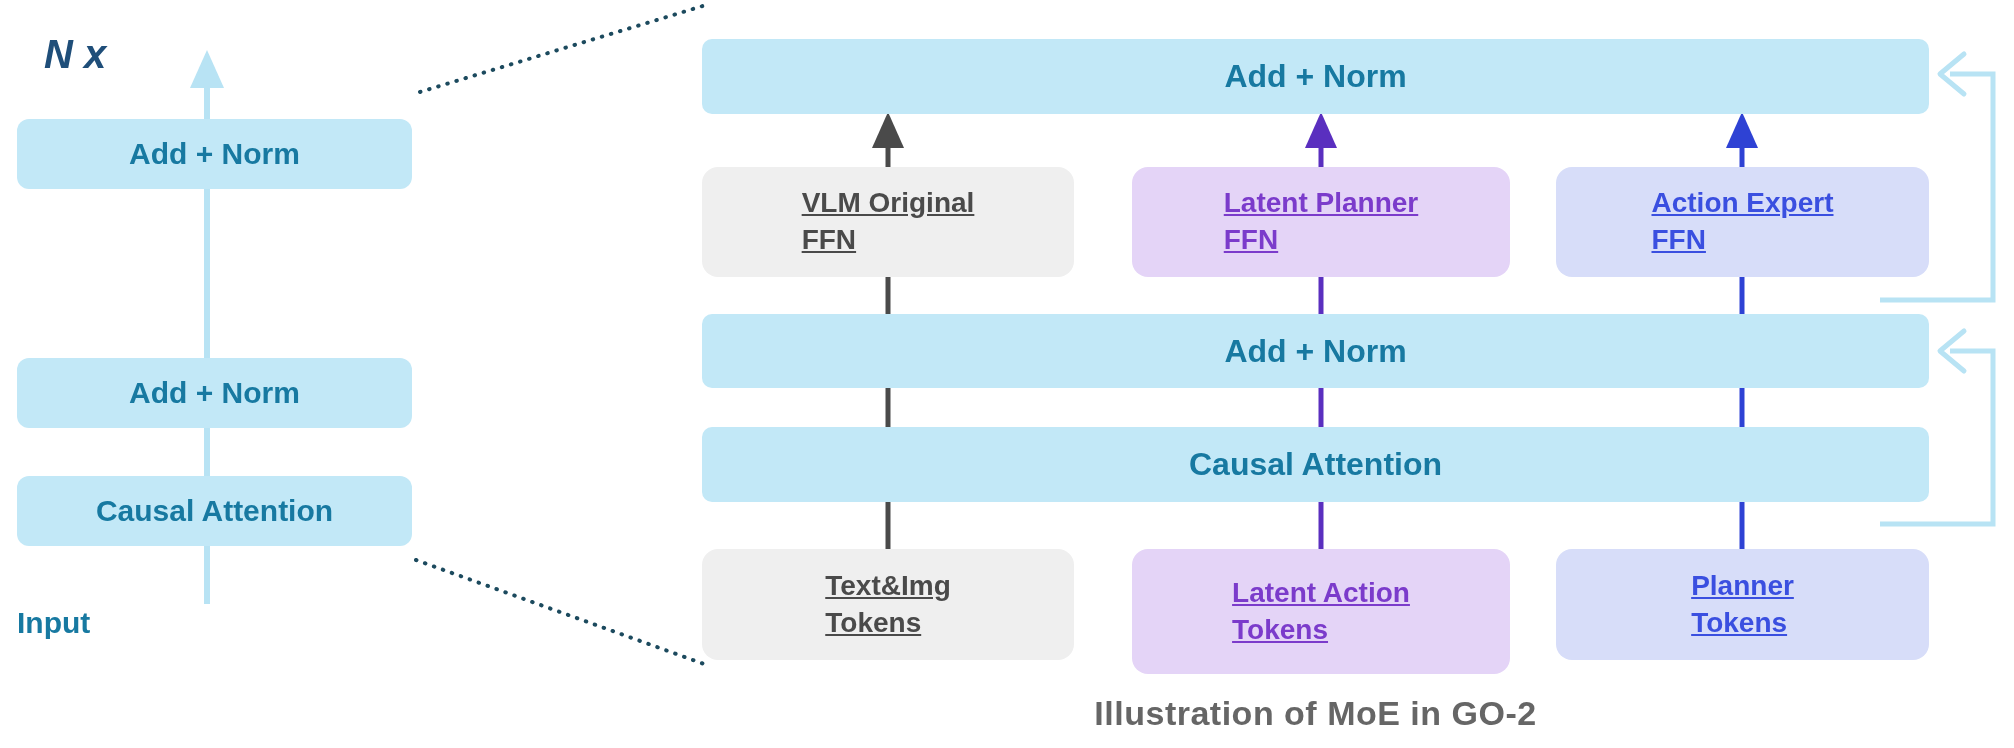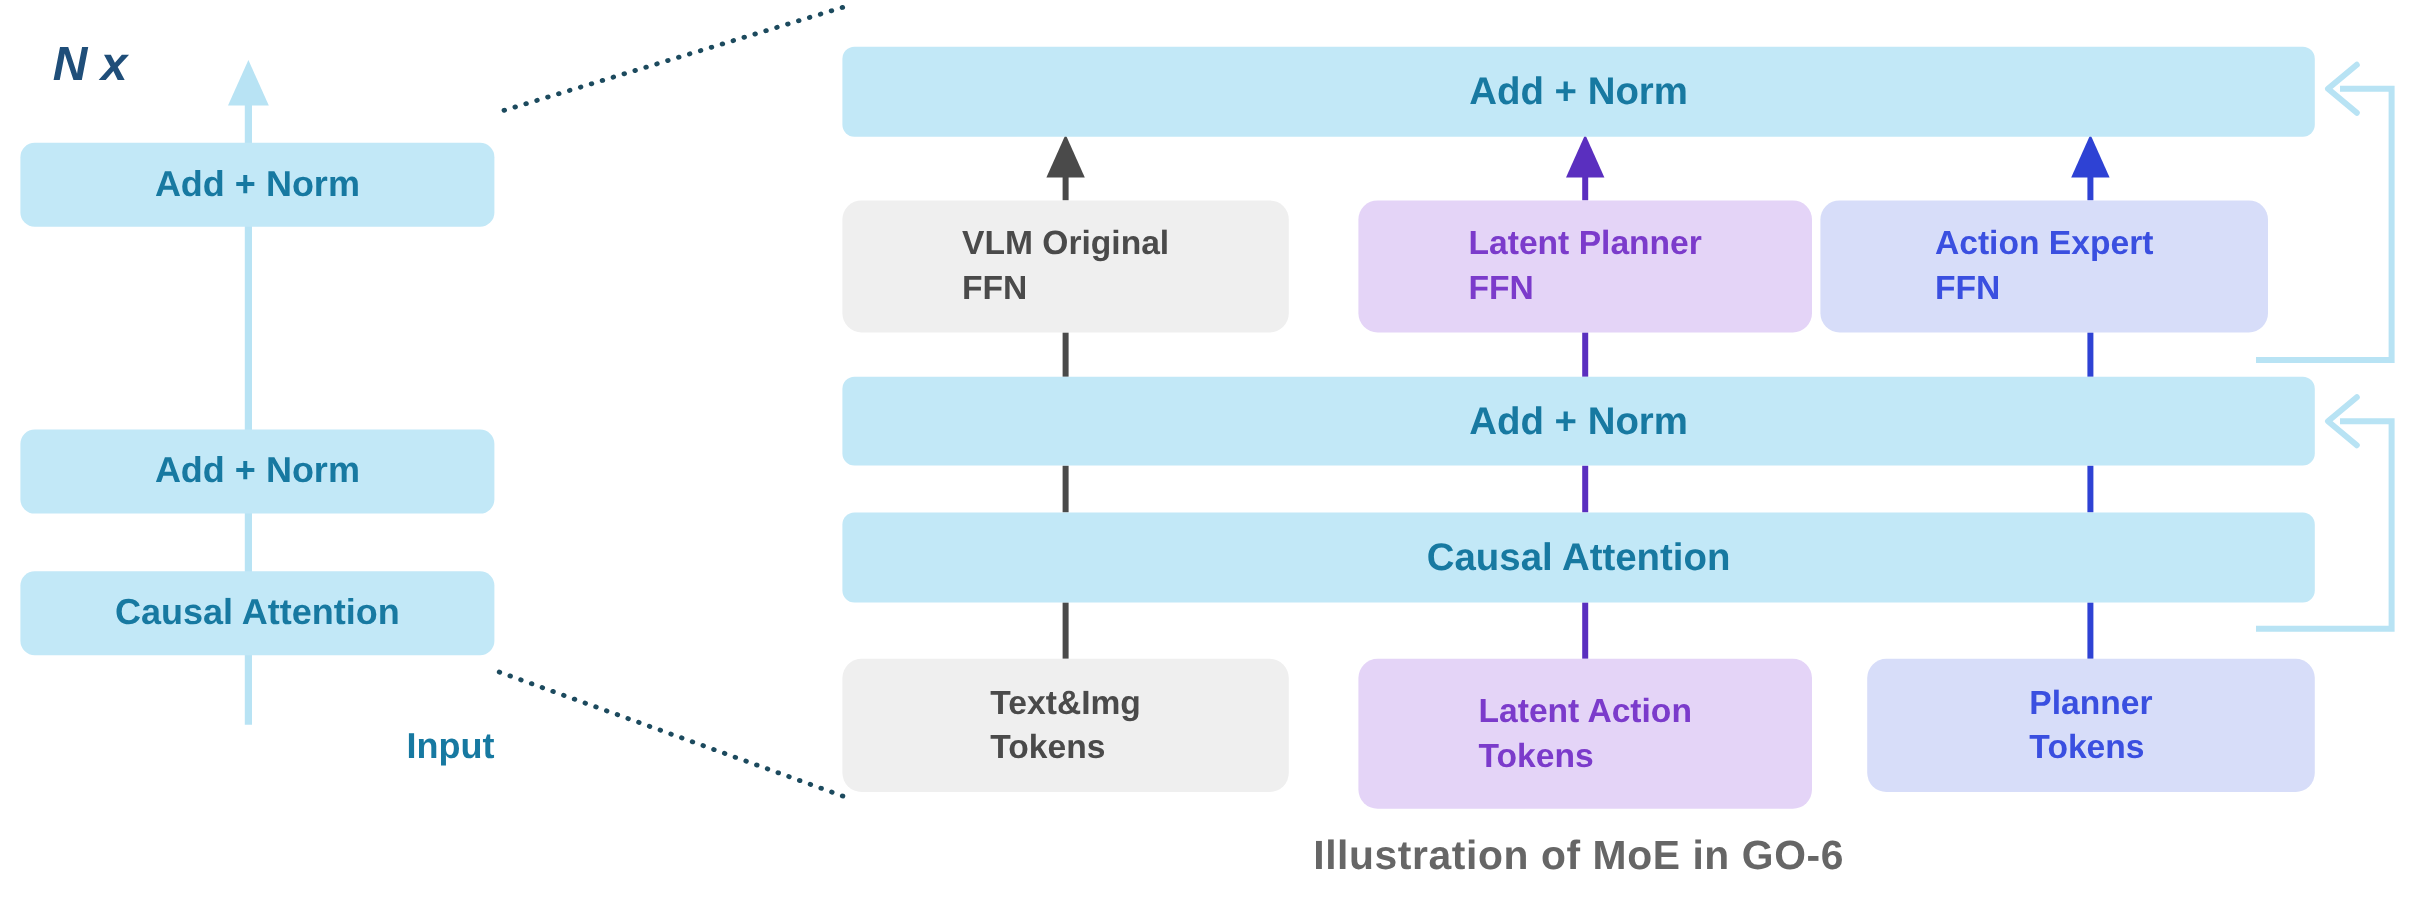--- a/index.html
+++ b/index.html
@@ -35,33 +35,34 @@
     color: var(--bar-text, #1779A1);
     font-size: 32px;
     border-radius: 10px;
   }
   .node {
     height: 110px;
     border-radius: 16px;
     font-size: 28px;
     line-height: 1.32;
     white-space: pre-line;
+    text-decoration: underline;
   }
   .node.gray   { background: var(--gray-fill, #EFEFEF);  color: var(--gray-text, #4A4A4A); }
   .node.purple { background: var(--purple-fill, #E4D4F7); color: var(--purple-text, #7B3BCB); }
   .node.blue   { background: var(--blue-fill, #D7DDF9);  color: var(--blue-text, #3A4FE0); }
 
   .nx {
     position: absolute; left: 44px; top: 32px;
     font-size: 40px; font-weight: 700; font-style: italic;
     color: var(--nx-text, #1F4E79);
   }
   .input-label {
     position: absolute; left: 17px; top: 606px; width: 395px;
-    text-align: right; font-weight: 700; font-size: 30px;
+    text-align: left; font-weight: 700; font-size: 30px;
     color: var(--bar-text, #1779A1);
   }
   .caption {
     position: absolute; left: 702px; top: 694px; width: 1227px;
     text-align: center; font-weight: 700; font-size: 34px;
     color: var(--caption-text, #666666);
     letter-spacing: 0.5px;
   }
 
   
@@ -132,29 +133,29 @@
   <div class="box left-block" style="top:476px">Causal Attention</div>
 
   <div class="input-label">Input</div>
 
   <div class="box wide-bar" style="top:39px; height:75px">Add + Norm</div>
 
   <div class="box node gray" style="left:702px; top:167px; width:372px">VLM Original
 FFN</div>
   <div class="box node purple" style="left:1132px; top:167px; width:378px">Latent Planner
 FFN</div>
-  <div class="box node blue" style="left:1517px; top:167px; width:373px">Action Expert
+  <div class="box node blue" style="left:1556px; top:167px; width:373px">Action Expert
 FFN</div>
 
   <div class="box wide-bar" style="top:314px; height:74px">Add + Norm</div>
 
   <div class="box wide-bar" style="top:427px; height:75px">Causal Attention</div>
 
   <div class="box node gray" style="left:702px; top:549px; width:372px; height:111px">Text&amp;Img
 Tokens</div>
   <div class="box node purple" style="left:1132px; top:549px; width:378px; height:125px">Latent Action
 Tokens</div>
   <div class="box node blue" style="left:1556px; top:549px; width:373px; height:111px">Planner
 Tokens</div>
 
-  <div class="caption">Illustration of MoE in GO-6</div>
+  <div class="caption">Illustration of MoE in GO-2</div>
 
 </div>
 
 </body></html>

